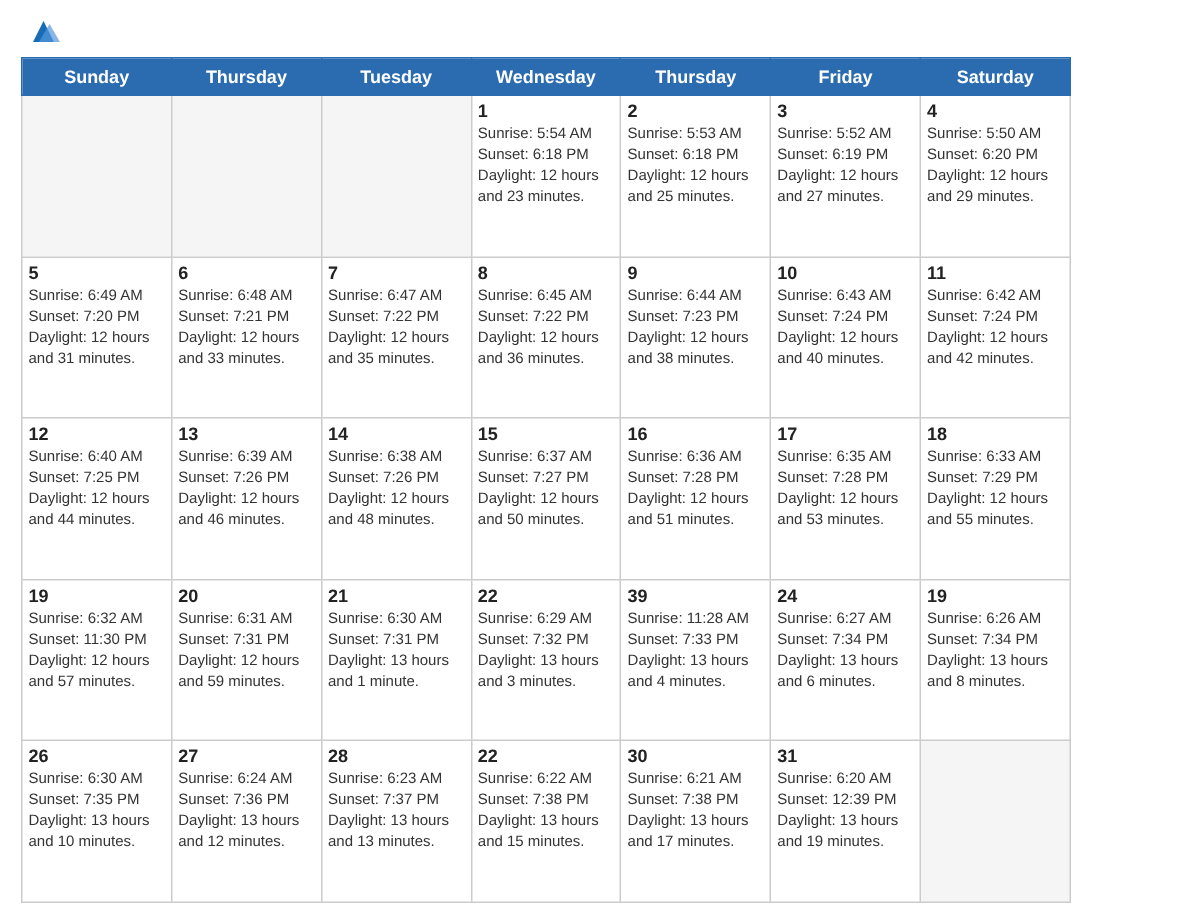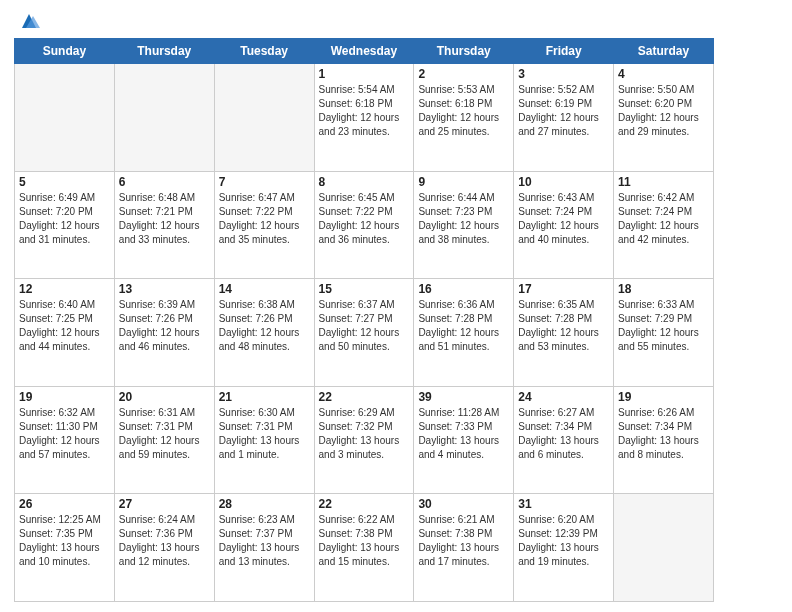--- a/index.html
+++ b/index.html
@@ -316,21 +316,21 @@
             <div class="day-number">19</div>
             <div class="cell-text">Sunrise: 6:26 AM
 Sunset: 7:34 PM
 Daylight: 13 hours
 and 8 minutes.</div>
           </td>
         </tr>
         <tr>
           <td>
             <div class="day-number">26</div>
-            <div class="cell-text">Sunrise: 12:25 AM
+            <div class="cell-text">Sunrise: 6:30 AM
 Sunset: 7:35 PM
 Daylight: 13 hours
 and 10 minutes.</div>
           </td>
           <td>
             <div class="day-number">27</div>
             <div class="cell-text">Sunrise: 6:24 AM
 Sunset: 7:36 PM
 Daylight: 13 hours
 and 12 minutes.</div>

